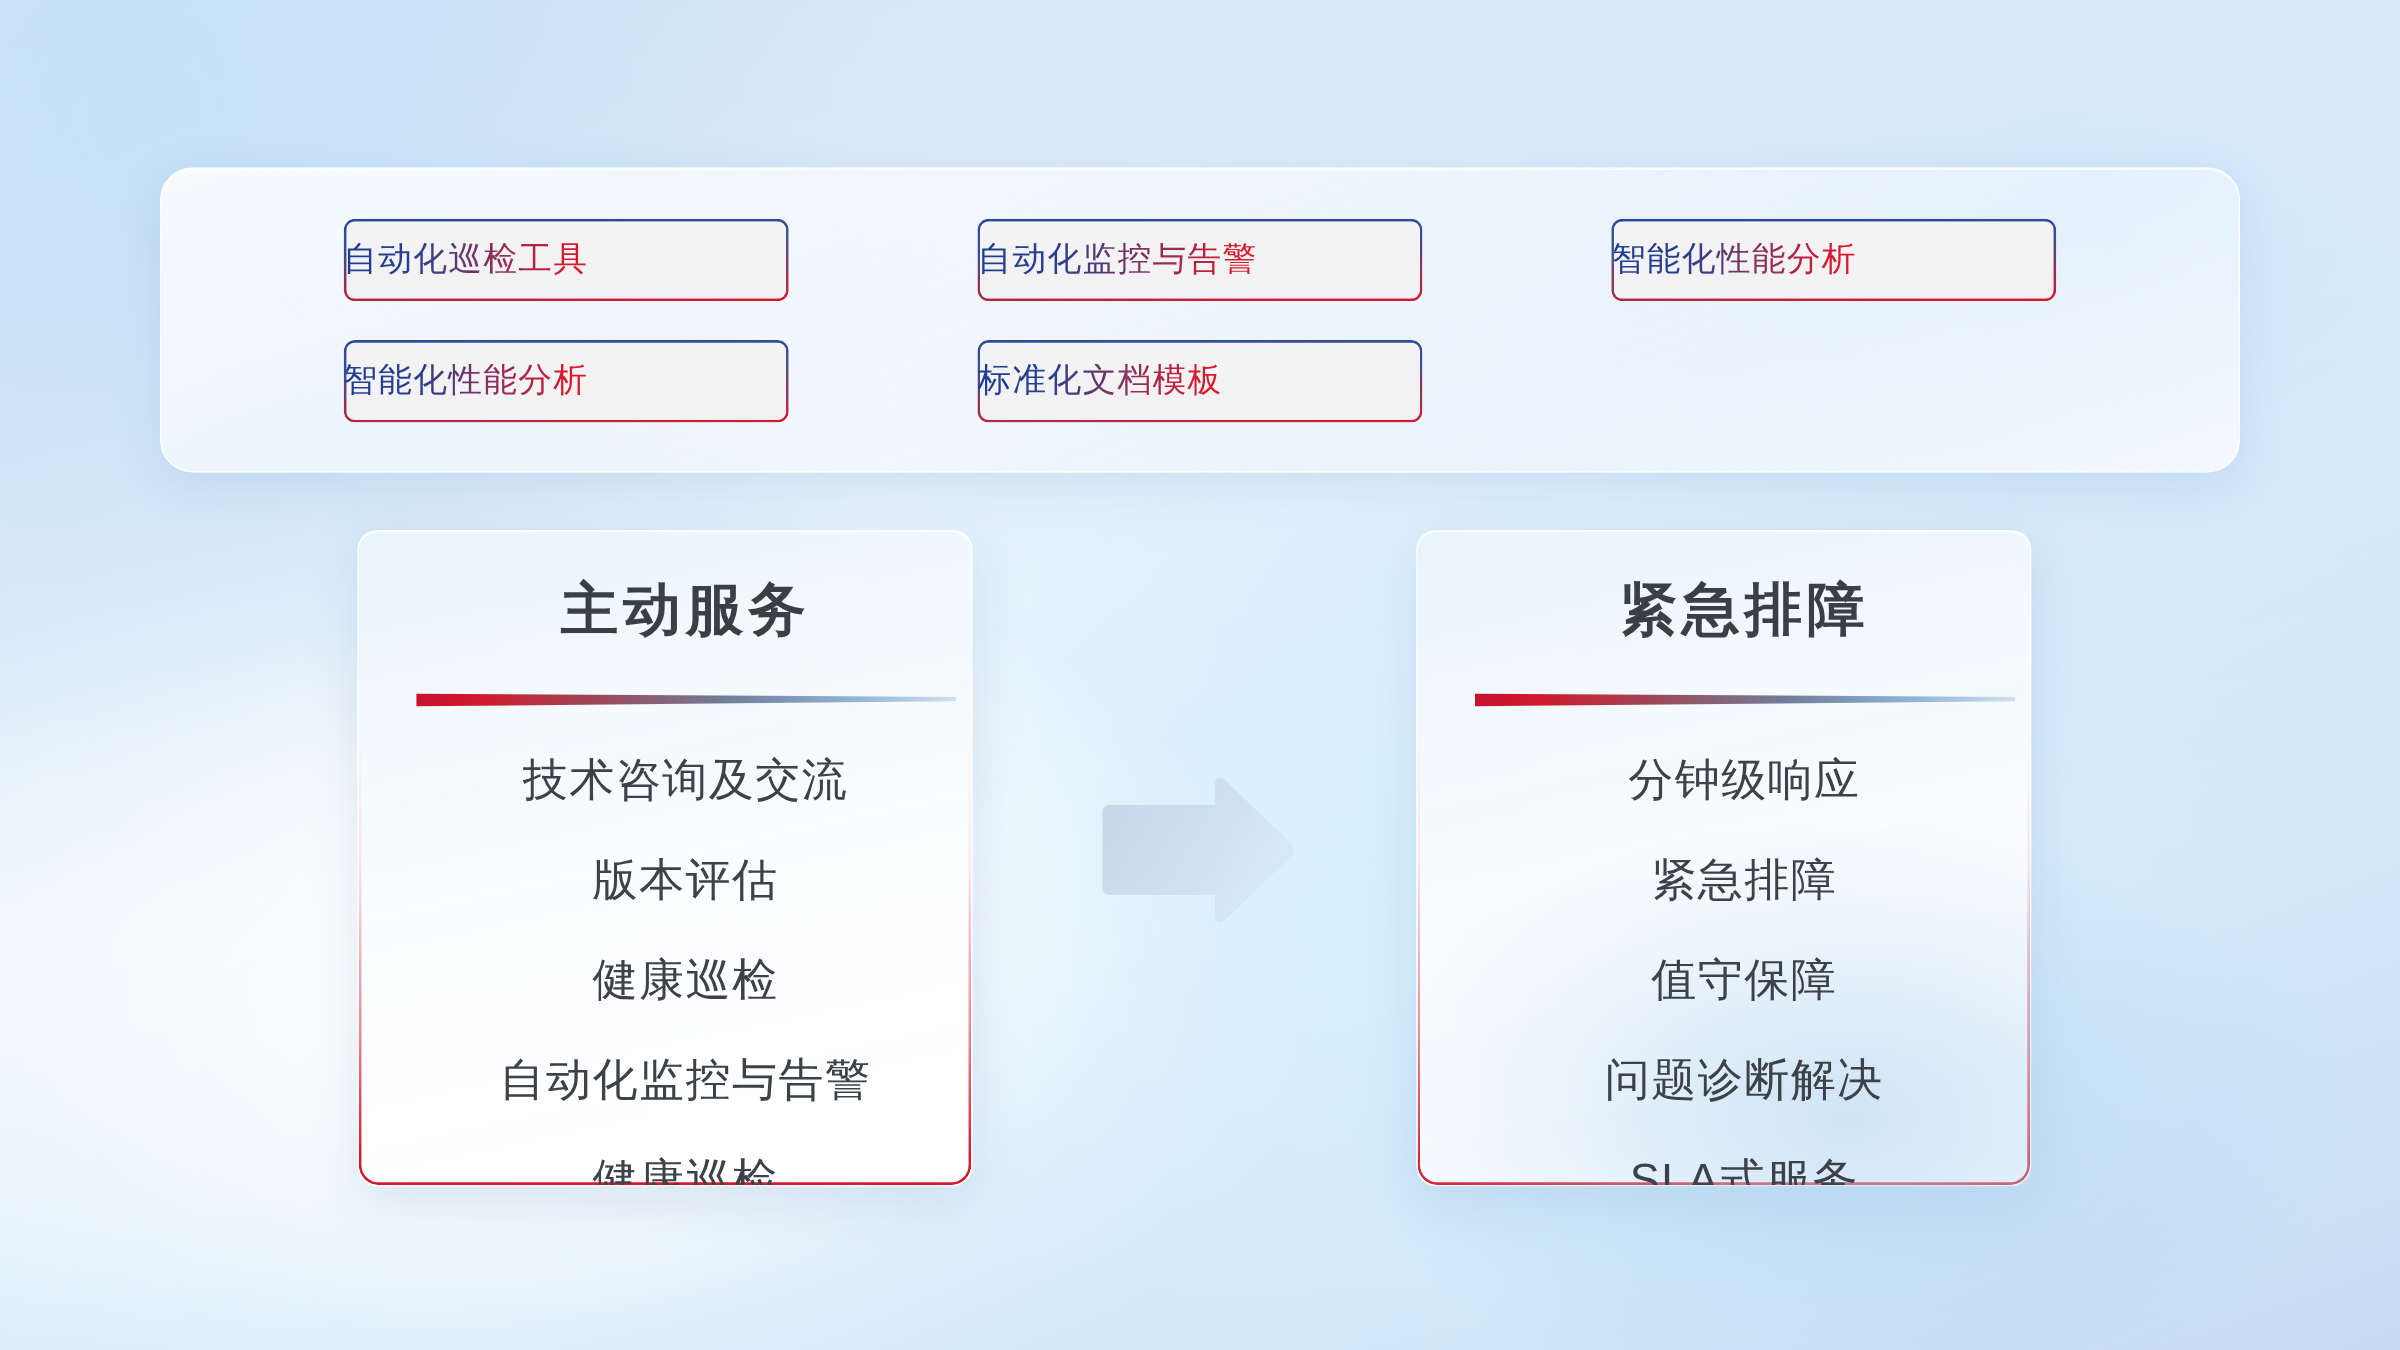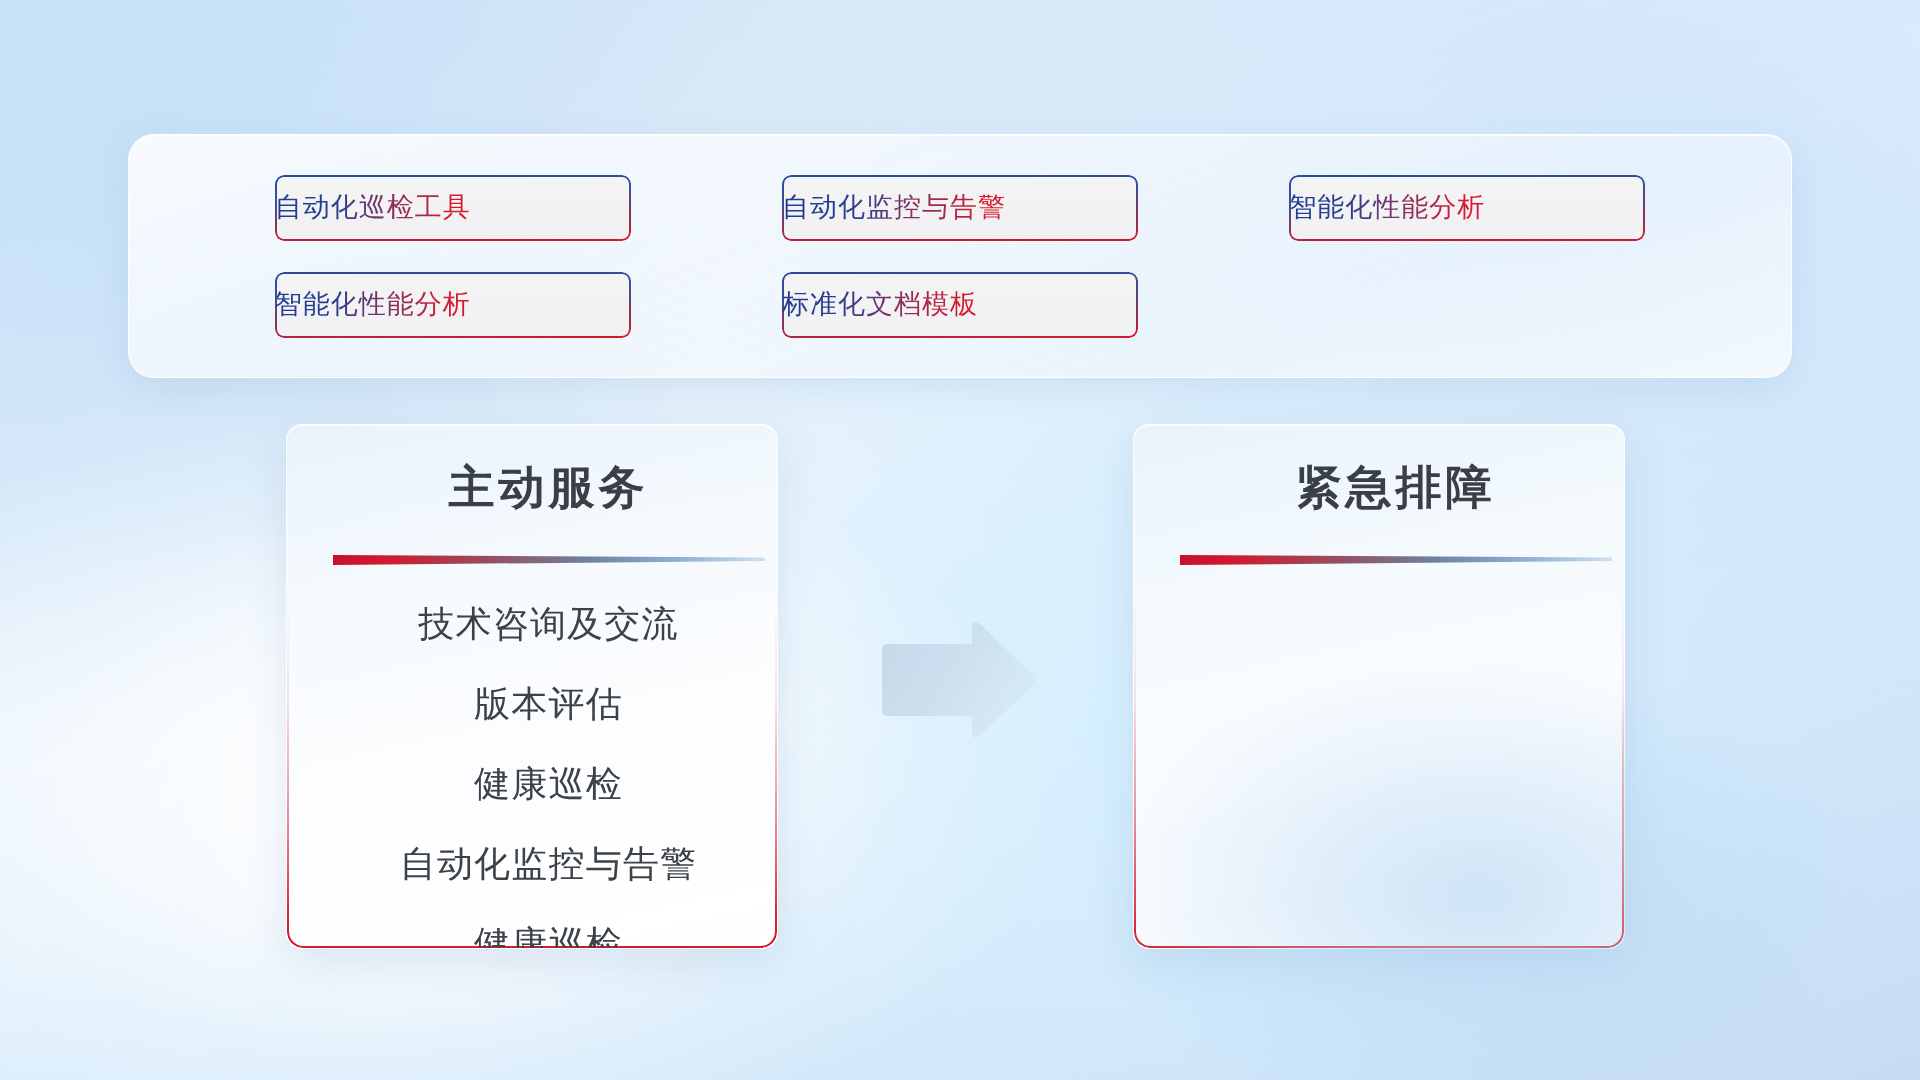--- a/index.html
+++ b/index.html
@@ -267,15 +267,22 @@
           <stop offset="12%" stop-color="#d01a2c"></stop>
           <stop offset="34%" stop-color="#9a4a5a"></stop>
           <stop offset="58%" stop-color="#6f7f9c"></stop>
           <stop offset="80%" stop-color="#8fb0d4"></stop>
           <stop offset="100%" stop-color="#cfe0ef"></stop>
         </linearGradient>
       </defs>
       <polygon points="0,3 432,5.5 432,9 0,13" fill="url(#divGradR)"></polygon>
     </svg>
 
+    <ul class="card-items">
+      <li>分钟级响应</li>
+      <li>紧急排障</li>
+      <li>值守保障</li>
+      <li>问题诊断解决</li>
+      <li>SLA式服务</li>
+    </ul>
   </section>
 
 </div>
 
 </body></html>

